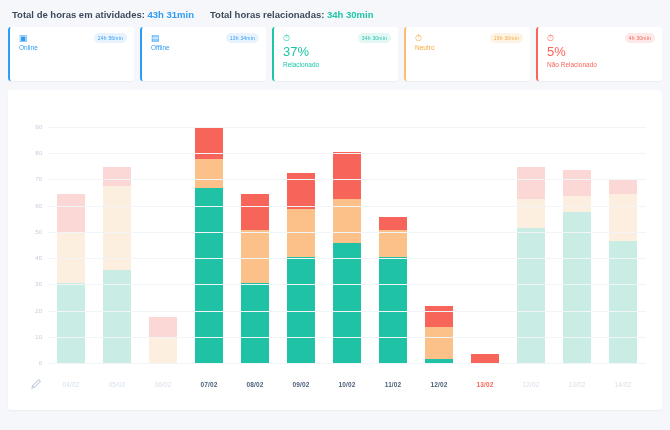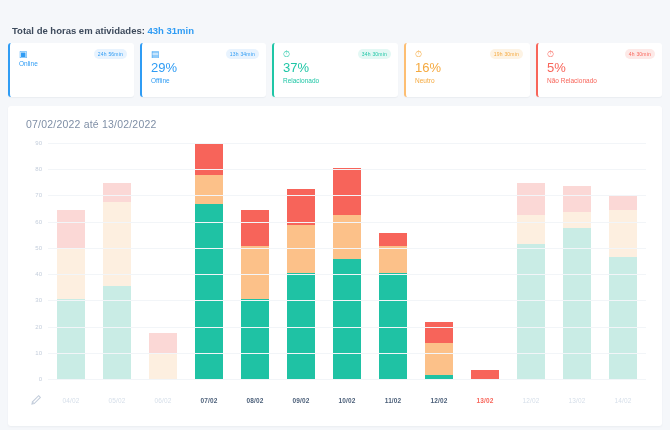--- a/index.html
+++ b/index.html
@@ -8,21 +8,21 @@
     background: #f5f7fa;
     font-family: "Liberation Sans", sans-serif;
     overflow: hidden;
   }
   .page { width: 670px; height: 430px; position: relative; padding: 0 8px; }
 
   
   .totals {
     display: flex; align-items: center; gap: 16px;
     padding: 9px 4px 7px 4px;
-    font-size: 9.5px; font-weight: bold; color: #3d4a5c; margin-top: 16px;
+    font-size: 9.5px; font-weight: bold; color: #3d4a5c;
   }
   .totals .t-item { white-space: nowrap; }
   .totals .t-val { font-weight: bold; }
   .val-blue { color: #2f9cf4; }
   .val-teal { color: #1fc6a6; }
 
   
   .cards {
     display: flex; gap: 6px; height: 54px;
   }
@@ -118,56 +118,57 @@
 </head>
 <body>
 
 <div class="page">
 
   <div class="totals">
     <div class="t-item">
       <span>Total de horas em atividades:</span>
       <span class="t-val val-blue">43h 31min</span>
     </div>
+    <div class="t-item">
+      <span>Total horas relacionadas:</span>
+      <span class="t-val val-teal">34h 30min</span>
+    </div>
   </div>
 
   <div class="cards" id="cards">
       <div class="card c-blue">
         <span class="c-icon">▣</span>
         <span class="c-badge">24h 56min</span>
         <div class="c-lbl">Online</div>
       </div>
       <div class="card c-blue">
         <span class="c-icon">▤</span>
         <span class="c-badge">13h 34min</span>
-        <div class="c-pct">29%</div>
         <div class="c-lbl">Offline</div>
       </div>
       <div class="card c-teal">
         <span class="c-icon">⏱</span>
         <span class="c-badge">34h 30min</span>
         <div class="c-pct">37%</div>
         <div class="c-lbl">Relacionado</div>
       </div>
       <div class="card c-orange">
         <span class="c-icon">⏱</span>
         <span class="c-badge">19h 30min</span>
-        <div class="c-pct">16%</div>
         <div class="c-lbl">Neutro</div>
       </div>
       <div class="card c-red">
         <span class="c-icon">⏱</span>
         <span class="c-badge">4h 30min</span>
         <div class="c-pct">5%</div>
         <div class="c-lbl">Não Relacionado</div>
       </div>
     </div>
 
   <div class="panel">
-    <div class="panel-title">07/02/2022 até 13/02/2022</div>
 
     <div class="plot" id="plot">
       <div class="axis-base"></div>
       <div class="bars" id="bars">
           <div class="bar-slot">
             <div class="bar-stack">
               <div class="seg" style="height: 16.6667%; background: rgb(251, 216, 214);"></div>
               <div class="seg" style="height: 21.1111%; background: rgb(253, 239, 224);"></div>
               <div class="seg" style="height: 34.4444%; background: rgb(201, 236, 229);"></div>
             </div>

